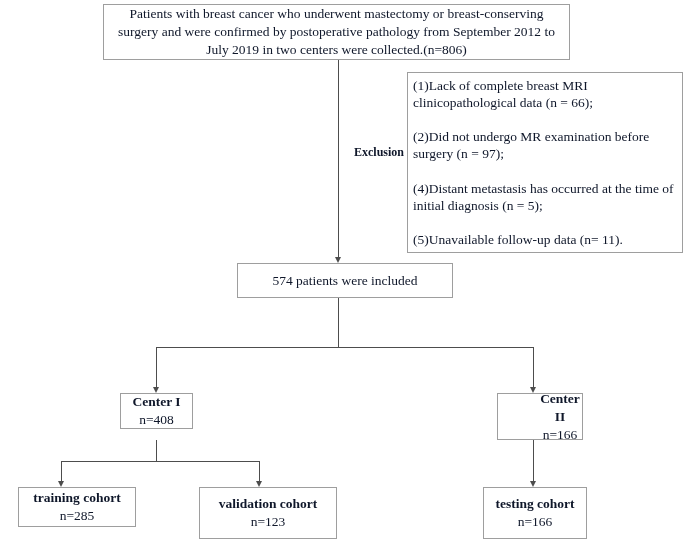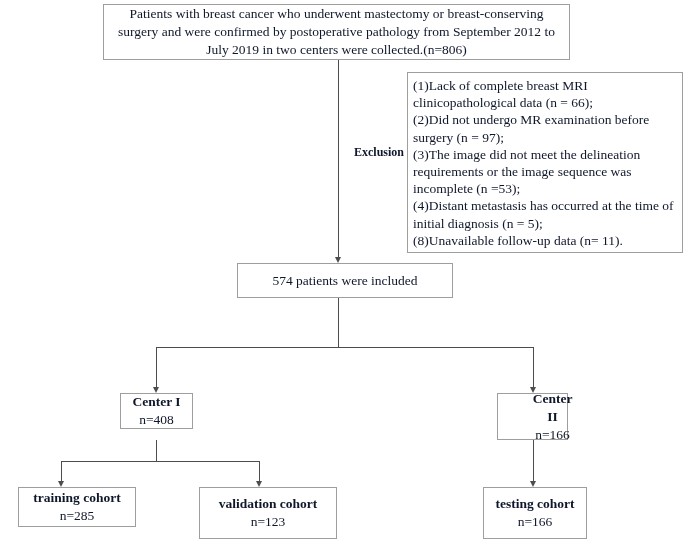--- a/index.html
+++ b/index.html
@@ -26,21 +26,21 @@
   }
   .box .title{font-weight:bold;}
   .top-box{left:103px;top:4px;width:467px;height:56px;padding:1px 8px;line-height:18px;}
   .excl-box{
     left:407px;top:72px;width:276px;height:181px;
     align-items:flex-start;justify-content:space-between;
     text-align:left;padding:4px 5px;line-height:17.2px;
   }
   .included-box{left:237px;top:263px;width:216px;height:35px;}
   .center1-box{left:120px;top:393px;width:73px;height:36px;}
-  .center2-box{left:497px;top:393px;width:71px;height:47px;padding-left:40px;}
+  .center2-box{left:497px;top:393px;width:86px;height:47px;padding-left:40px;}
   .training-box{left:2px;top:487px;width:118px;height:40px;margin-left:16px;}
   .validation-box{left:199px;top:487px;width:138px;height:52px;}
   .testing-box{left:483px;top:487px;width:104px;height:52px;text-align:right;}
   .excl-label{
     position:absolute;left:342px;top:145px;width:62px;
     font-weight:bold;font-size:12px;text-align:right;
   }
   .line{position:absolute;background:#4d4d4d;}
   .arrow-down{
     position:absolute;width:0;height:0;
@@ -59,23 +59,22 @@
   </div>
 
   <div class="line" style="left:338px;top:60px;width:1px;height:198px;"></div>
   <div class="arrow-down" style="left:335px;top:257px;"></div>
 
   <div class="excl-label">Exclusion</div>
 
   <div class="box excl-box">
     <div>(1)Lack of complete breast MRI clinicopathological data (n = 66);</div>
     <div>(2)Did not undergo MR examination before surgery (n = 97);</div>
-    <div>(3)The image did not meet the delineation requirements or the image sequence was incomplete (n =53);</div>
     <div>(4)Distant metastasis has occurred at the time of initial diagnosis (n = 5);</div>
-    <div>(8)Unavailable follow-up data (n= 11).</div>
+    <div>(5)Unavailable follow-up data (n= 11).</div>
   </div>
 
   <div class="box included-box">
     <span>574 patients were included</span>
   </div>
 
   <div class="line" style="left:338px;top:298px;width:1px;height:49px;"></div>
   <div class="line" style="left:156px;top:347px;width:378px;height:1px;"></div>
   <div class="line" style="left:156px;top:347px;width:1px;height:41px;"></div>
   <div class="arrow-down" style="left:153px;top:387px;"></div>

